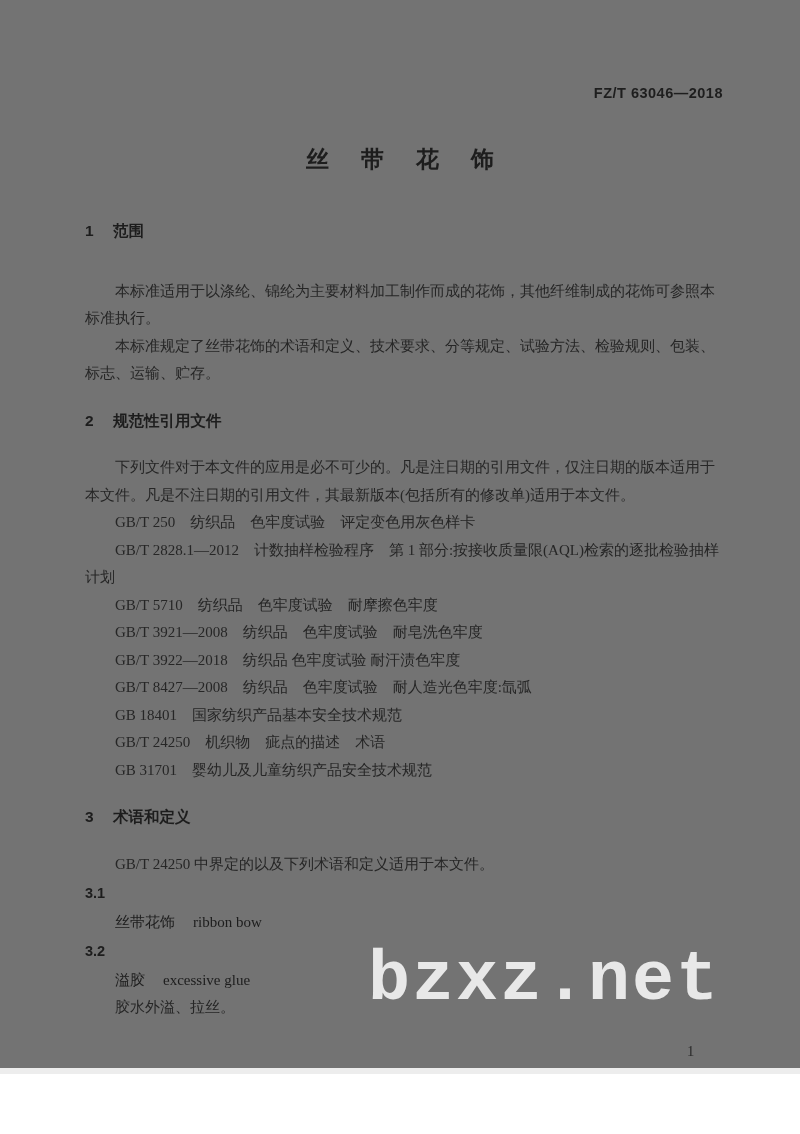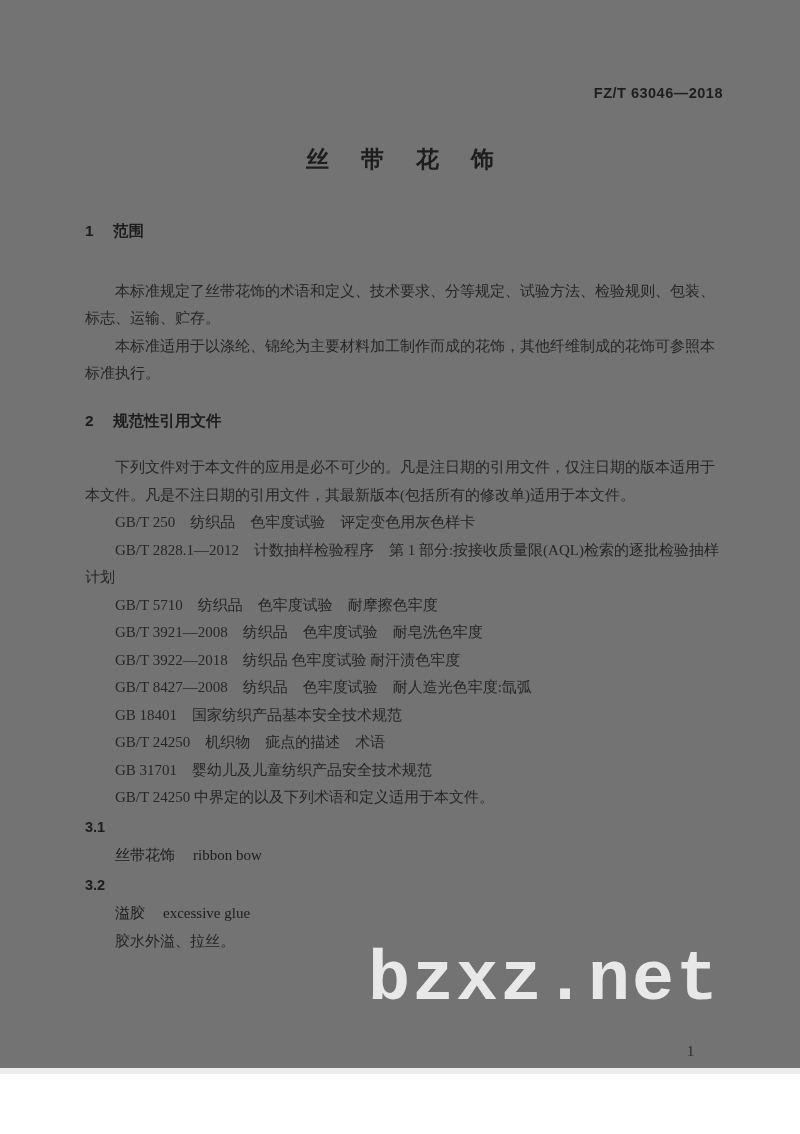--- a/index.html
+++ b/index.html
@@ -107,37 +107,40 @@
 
   <div class="doc-code">FZ/T 63046—2018</div>
 
   <h1 class="title">丝带花饰</h1>
 
   <div class="content">
 
     <div class="h-sec first">
       <span class="num">1</span><span>范围</span>
     </div>
+    <p class="para">本标准适用于以涤纶、锦纶为主要材料加工制作而成的花饰，其他纤维制成的花饰可参照本标准执行。</p>
     <p class="para">本标准规定了丝带花饰的术语和定义、技术要求、分等规定、试验方法、检验规则、包装、标志、运输、贮存。</p>
-    <p class="para">本标准适用于以涤纶、锦纶为主要材料加工制作而成的花饰，其他纤维制成的花饰可参照本标准执行。</p>
 
     <div class="h-sec">
       <span class="num">2</span><span>规范性引用文件</span>
     </div>
     <p class="para">下列文件对于本文件的应用是必不可少的。凡是注日期的引用文件，仅注日期的版本适用于本文件。凡是不注日期的引用文件，其最新版本(包括所有的修改单)适用于本文件。</p>
     <p class="ref">GB/T 250　纺织品　色牢度试验　评定变色用灰色样卡</p>
     <p class="ref">GB/T 2828.1—2012　计数抽样检验程序　第 1 部分:按接收质量限(AQL)检索的逐批检验抽样计划</p>
     <p class="ref">GB/T 5710　纺织品　色牢度试验　耐摩擦色牢度</p>
     <p class="ref">GB/T 3921—2008　纺织品　色牢度试验　耐皂洗色牢度</p>
     <p class="ref">GB/T 3922—2018　纺织品 色牢度试验 耐汗渍色牢度</p>
     <p class="ref">GB/T 8427—2008　纺织品　色牢度试验　耐人造光色牢度:氙弧</p>
     <p class="ref">GB 18401　国家纺织产品基本安全技术规范</p>
     <p class="ref">GB/T 24250　机织物　疵点的描述　术语</p>
     <p class="ref">GB 31701　婴幼儿及儿童纺织产品安全技术规范</p>
 
+    <div class="h-sec">
+      <span class="num">3</span><span>术语和定义</span>
+    </div>
     <p class="para">GB/T 24250 中界定的以及下列术语和定义适用于本文件。</p>
 
     <p class="sub-num">3.1</p>
     <p class="term">
       <span class="zh">丝带花饰</span><span class="en">ribbon bow</span>
     </p>
 
     <p class="sub-num">3.2</p>
     <p class="term">
       <span class="zh">溢胶</span><span class="en">excessive glue</span>

